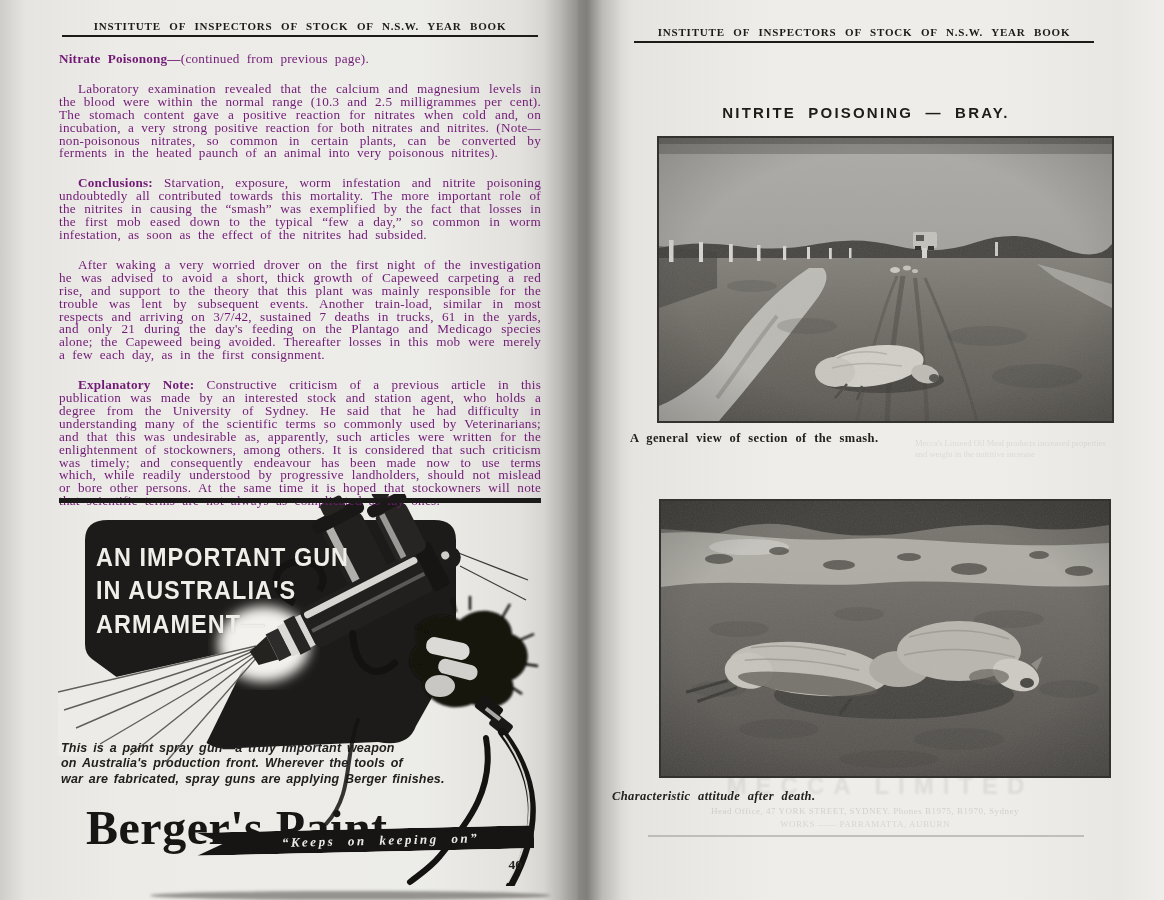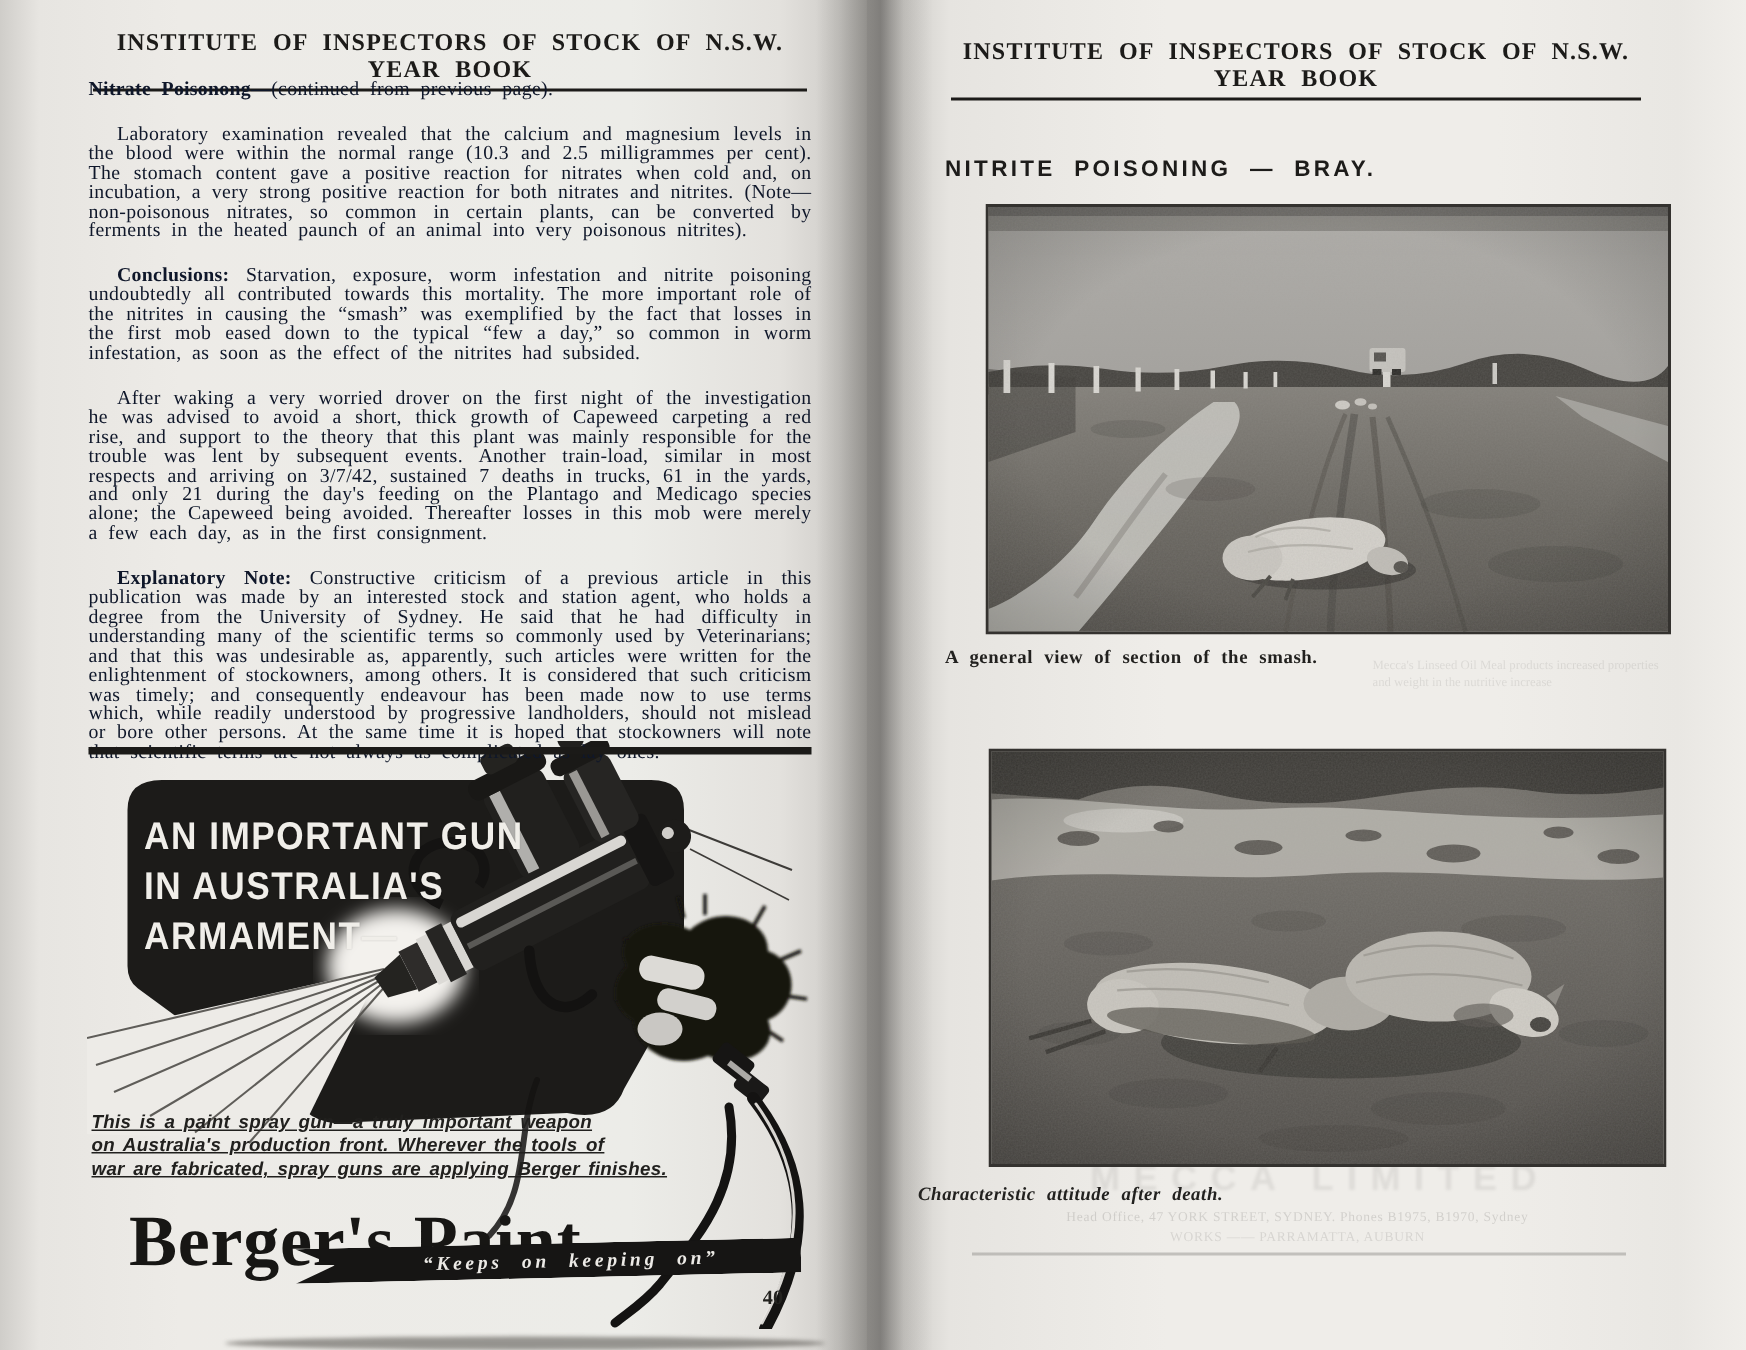--- a/index.html
+++ b/index.html
@@ -7,40 +7,40 @@
         background:#b4b2ae;font-family:"Liberation Serif",serif;color:#201f1d;}
   .paper{position:absolute;top:0;height:900px;}
   .paper-left{left:0;width:578px;
     background:linear-gradient(90deg,#cfcdc9 0px,#e7e5e1 26px,#edebe7 120px,#ecece8 420px,#e3e1dd 520px,#cfcdc9 560px,#b7b5b1 578px);}
   .paper-right{left:578px;width:586px;
     background:linear-gradient(90deg,#aeaca8 0px,#c9c7c3 16px,#e6e4e0 55px,#efede9 200px,#efede9 420px,#e9e7e3 540px,#f0eeea 586px);}
   .gutter-shadow{position:absolute;left:544px;top:0;width:78px;height:900px;z-index:3;pointer-events:none;
     background:linear-gradient(90deg,rgba(58,56,53,0) 0%,rgba(58,56,53,.28) 42%,rgba(44,42,40,.42) 55%,rgba(58,56,53,.12) 75%,rgba(58,56,53,0) 100%);}
   .abs{position:absolute;}
   .z2{z-index:2;}
-  .runhead{font-weight:700;font-size:16px;letter-spacing:.8px;word-spacing:5px;text-align:center;
+  .runhead{font-weight:700;font-size:11px;letter-spacing:.8px;word-spacing:5px;text-align:center;
     color:#1c1b19;border-bottom:2.5px solid #1c1b19;padding-bottom:3px;}
   .body-copy{width:482px;font-size:13.2px;line-height:12.9px;letter-spacing:.25px;word-spacing:3.5px;
-    text-align:justify;color:#0f172a;}
+    text-align:justify;color:#701a75;}
   .body-copy p{margin:0 0 2.5px 0;}
   .body-copy p.para{text-indent:19px;margin-top:17px;}
   .body-copy b{letter-spacing:.2px;}
   .ad-rule{background:#1b1a18;height:4.5px;}
   .headline{font-family:"Liberation Sans",sans-serif;font-weight:700;font-size:23px;line-height:30px;
     color:#f0eee9;letter-spacing:1px;transform:scale(1.02,1.12);transform-origin:0 0;text-shadow:0 0 1px #0003;}
   .ad-copy{font-family:"Liberation Sans",sans-serif;font-style:italic;font-weight:700;font-size:12.5px;
-    line-height:15.4px;color:#21201e;letter-spacing:.2px;word-spacing:2px;text-decoration:underline;}
+    line-height:15.4px;color:#21201e;letter-spacing:.2px;word-spacing:2px;}
   .brand{font-weight:700;font-size:48px;color:#171614;white-space:nowrap;letter-spacing:.5px;}
   .ribbon{width:337px;height:23px;background:#161514;transform:rotate(-1.3deg);
     clip-path:polygon(0 0,100% 0,100% 100%,0 100%,26px 50%);
     font-style:italic;font-weight:700;font-size:13px;line-height:23px;letter-spacing:2.5px;word-spacing:7px;
     color:#eceae6;text-align:center;padding-left:30px;box-sizing:border-box;}
   .pageno{font-weight:700;font-size:13.5px;text-align:right;color:#23221f;}
   .title-r{font-family:"Liberation Sans",sans-serif;font-weight:700;font-size:15px;letter-spacing:2.2px;
-    word-spacing:6px;text-align:left;color:#1d1c1a;}
+    word-spacing:6px;text-align:center;color:#1d1c1a;}
   .caption{font-weight:700;font-size:12.5px;letter-spacing:.4px;word-spacing:4px;color:#22211f;}
   .bt{pointer-events:none;color:#6e6c69;}
   .bt-name{width:380px;text-align:center;font-family:"Liberation Sans",sans-serif;font-weight:700;
     font-size:24px;letter-spacing:9px;opacity:.13;filter:blur(1px);}
   .bt-small{width:440px;text-align:center;font-size:9px;letter-spacing:.5px;filter:blur(.5px);}
   .bt-rule{height:2px;background:#95938f;opacity:.5;}
   .bt-frag{width:205px;font-size:8.5px;line-height:11px;opacity:.15;filter:blur(.5px);}
   .edge-sliver{width:400px;height:9px;background:#403d38;border-radius:50%;opacity:.5;filter:blur(1.5px);}
   svg{display:block;}
 </style>

